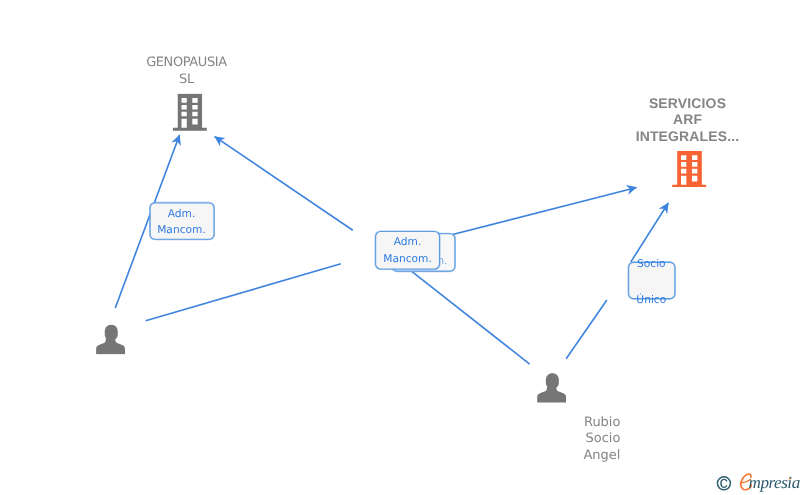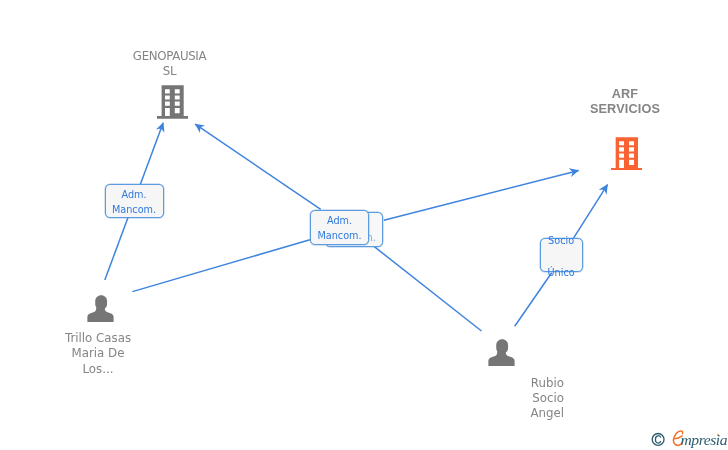--- a/index.html
+++ b/index.html
@@ -9,21 +9,21 @@
   #stage{position:absolute;left:0;top:0;width:728px;height:450px;transform:translateZ(0);}
   svg.edges{position:absolute;left:0;top:0;width:728px;height:450px;}
   .nlabel{position:absolute;color:#858585;font-size:11.8px;line-height:15.3px;text-align:center;white-space:nowrap;}
   .nlabel.company{letter-spacing:-0.35px;}
   .nlabel.bold{font-family:"Liberation Sans",sans-serif;font-weight:bold;font-size:12.7px;letter-spacing:0.15px;}
   .icon{position:absolute;}
   .tag{position:absolute;box-sizing:border-box;border:1.7px solid #5b9be0;border-radius:5px;background:#f6f6f7;
        color:#2f7ae0;font-size:9.7px;line-height:15px;padding-top:2px;text-align:center;white-space:nowrap;
        display:flex;flex-direction:column;align-items:center;justify-content:center;}
   .tag span{filter:opacity(1);}
-  .tag{box-shadow:0 0 0 0.5px rgba(91,155,224,0.55);}
+  .tag{box-shadow:0 0 0 0.5px rgba(91,155,224,0.55);margin-left:31px;}
   .tag.back{background:#f8f8f9;}
   .wm{position:absolute;white-space:nowrap;}
 </style>
 </head>
 <body>
 
 <div id="stage">
 <svg class="edges" viewBox="0 0 728 450" xmlns="http://www.w3.org/2000/svg">
   <defs>
     <marker id="ah" markerWidth="9.6" markerHeight="9.6" refX="9.0" refY="4.8" orient="auto" markerUnits="userSpaceOnUse">
@@ -43,36 +43,32 @@
 
 <div class="nlabel company" style="left:108.5px;top:49.2px;width:122px;">
   <div>GENOPAUSIA</div>
   <div>SL</div>
 </div>
 <svg class="icon" style="left:156.6px;top:85.0px;width:31.3px;height:33.8px;" viewBox="0 0 100 100" preserveAspectRatio="none">
   <path fill="#757575" fill-rule="evenodd" d="M14.7,0.6 H85.3 V92.0 H14.7 Z M0,92.0 H100 V100 H0 Z M25.6,12.4 H40.9 V24.9 H25.6 Z M56.9,12.4 H72.5 V24.9 H56.9 Z M25.6,30.8 H40.9 V43.2 H25.6 Z M56.9,30.8 H72.5 V43.2 H56.9 Z M25.6,49.1 H40.9 V61.5 H25.6 Z M56.9,49.1 H72.5 V61.5 H56.9 Z M25.6,68.0 H40.9 V92.0 H25.6 Z M56.9,68.0 H72.5 V83.4 H56.9 Z"></path>
 </svg>
 
 <div class="nlabel company bold" style="left:564px;top:86.7px;width:122px;">
+  <div>SERVICIOS</div>
   <div>ARF</div>
-  <div>SERVICIOS</div>
+  <div>INTEGRALES...</div>
 </div>
 <svg class="icon" style="left:610.8px;top:136.7px;width:31.7px;height:33.6px;" viewBox="0 0 100 100" preserveAspectRatio="none">
   <path fill="#f96232" fill-rule="evenodd" d="M14.7,0.6 H85.3 V92.0 H14.7 Z M0,92.0 H100 V100 H0 Z M25.6,12.4 H40.9 V24.9 H25.6 Z M56.9,12.4 H72.5 V24.9 H56.9 Z M25.6,30.8 H40.9 V43.2 H25.6 Z M56.9,30.8 H72.5 V43.2 H56.9 Z M25.6,49.1 H40.9 V61.5 H25.6 Z M56.9,49.1 H72.5 V61.5 H56.9 Z M25.6,68.0 H40.9 V92.0 H25.6 Z M56.9,68.0 H72.5 V83.4 H56.9 Z"></path>
 </svg>
 
 <svg class="icon" style="left:86.5px;top:294.8px;width:27.0px;height:27.4px;" viewBox="0 0 105 100" preserveAspectRatio="none">
   <path fill="#767676" d="M55,1 C68,1 78,10 78,23 L78,33 C78,45 68,53 55,53 C42,53 32,45 32,33 L32,23 C32,10 42,1 55,1 Z"></path>
   <path fill="#767676" d="M36,45 C36,55.5 34.5,58.5 29.5,61 C24,63.8 14.5,65.5 9,68.5 C3.8,71.5 1.5,75.5 1.5,81 L1.5,99.5 L103.5,99.5 L103.5,81 C103.5,75.5 101.2,71.5 96,68.5 C90.5,65.5 81,63.8 75.5,61 C70.5,58.5 69,55.5 69,45 Z"></path>
 </svg>
-<div class="nlabel" style="left:36px;top:331px;width:124px;">
-  <div>Trillo Casas</div>
-  <div>Maria De</div>
-  <div>Los...</div>
-</div>
 
 <svg class="icon" style="left:487.5px;top:338.8px;width:27.0px;height:27.4px;" viewBox="0 0 105 100" preserveAspectRatio="none">
   <path fill="#767676" d="M55,1 C68,1 78,10 78,23 L78,33 C78,45 68,53 55,53 C42,53 32,45 32,33 L32,23 C32,10 42,1 55,1 Z"></path>
   <path fill="#767676" d="M36,45 C36,55.5 34.5,58.5 29.5,61 C24,63.8 14.5,65.5 9,68.5 C3.8,71.5 1.5,75.5 1.5,81 L1.5,99.5 L103.5,99.5 L103.5,81 C103.5,75.5 101.2,71.5 96,68.5 C90.5,65.5 81,63.8 75.5,61 C70.5,58.5 69,55.5 69,45 Z"></path>
 </svg>
 <div class="nlabel" style="left:440px;top:375.5px;width:124px;text-align:right;">
   <div>Rubio</div>
   <div>Socio</div>
   <div>Angel</div>
 </div>

